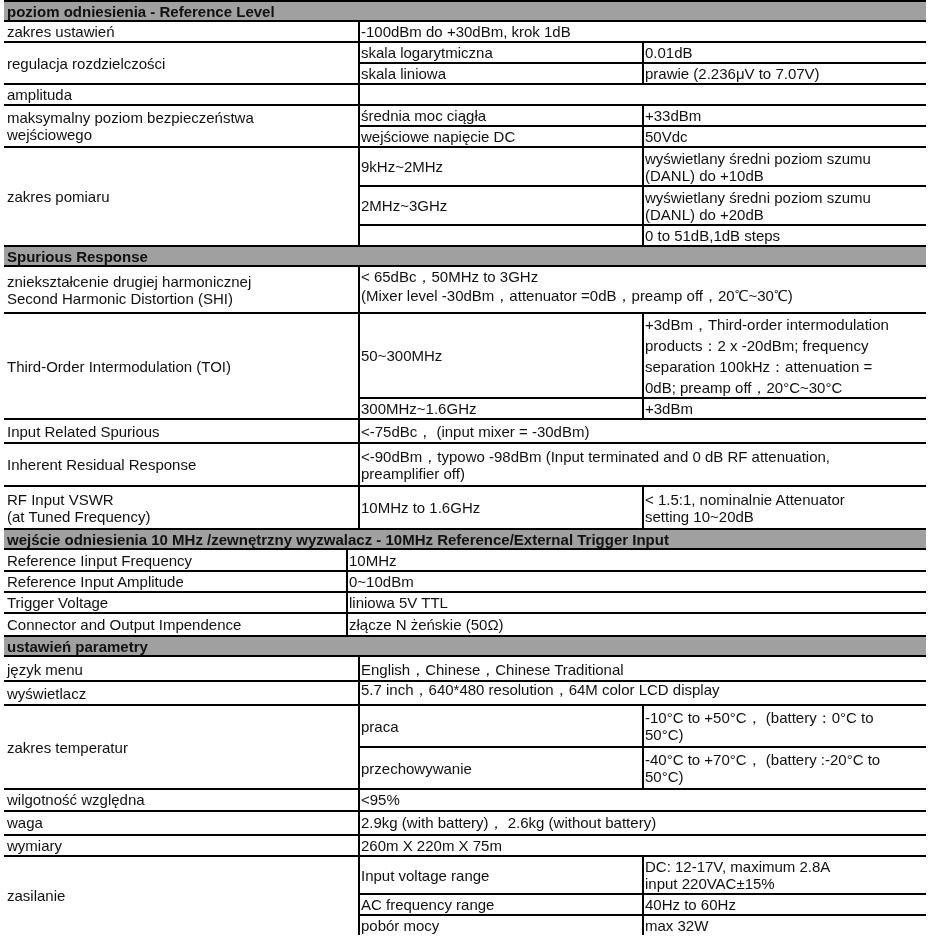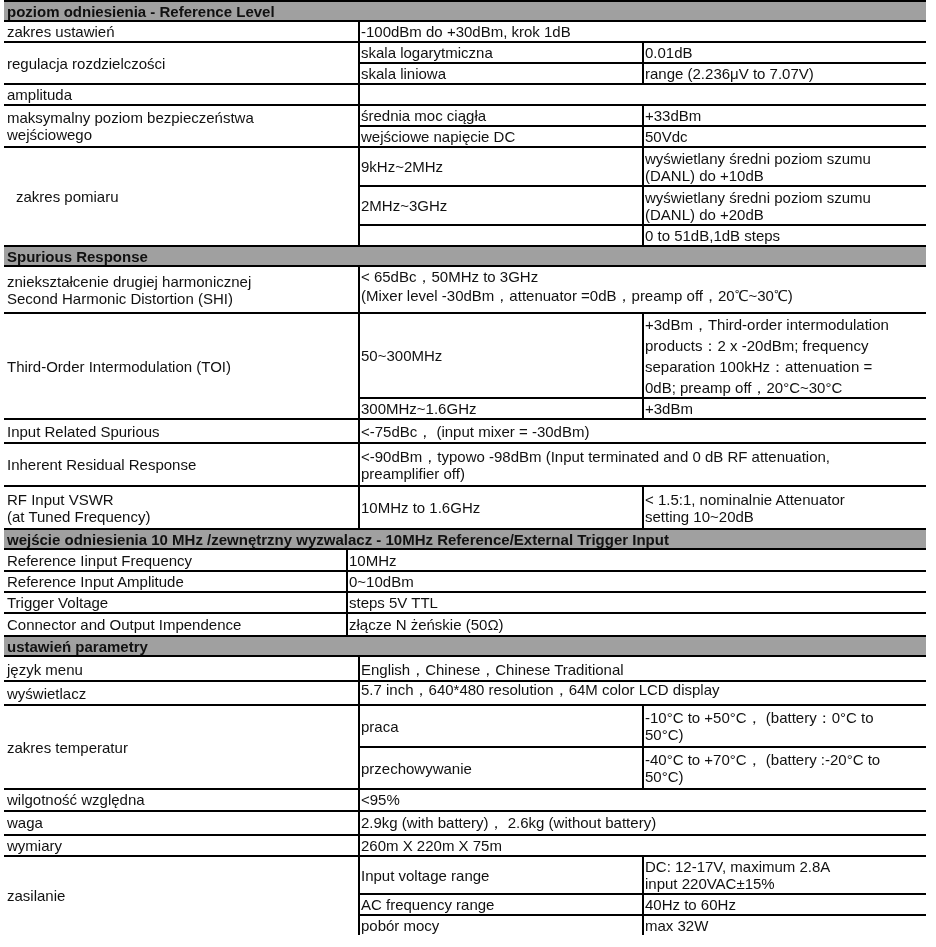--- a/index.html
+++ b/index.html
@@ -25,36 +25,36 @@
 
   <div class="cell t" style="left:0;top:21px;width:354px;height:21px;">zakres ustawień</div>
   <div class="cell t" style="left:354px;top:21px;width:568px;height:21px;">-100dBm do +30dBm, krok 1dB</div>
   <div class="hl" style="left:0;top:41px;width:922px;"></div>
 
   <div class="cell t" style="left:0;top:42px;width:354px;height:42px;">regulacja rozdzielczości</div>
   <div class="cell t" style="left:354px;top:42px;width:284px;height:21px;">skala logarytmiczna</div>
   <div class="cell t" style="left:638px;top:42px;width:284px;height:21px;">0.01dB</div>
   <div class="hl" style="left:354px;top:62px;width:568px;"></div>
   <div class="cell t" style="left:354px;top:63px;width:284px;height:21px;">skala liniowa</div>
-  <div class="cell t" style="left:638px;top:63px;width:284px;height:21px;">range (2.236μV to 7.07V)</div>
+  <div class="cell t" style="left:638px;top:63px;width:284px;height:21px;">prawie (2.236μV to 7.07V)</div>
   <div class="hl" style="left:0;top:83px;width:922px;"></div>
 
   <div class="cell t" style="left:0;top:84px;width:922px;height:21px;">amplituda</div>
   <div class="hl" style="left:0;top:104px;width:922px;"></div>
 
   <div class="cell t" style="left:0;top:105px;width:354px;height:42px;">maksymalny poziom bezpieczeństwa
 wejściowego</div>
   <div class="cell t" style="left:354px;top:105px;width:284px;height:21px;">średnia moc ciągła</div>
   <div class="cell t" style="left:638px;top:105px;width:284px;height:21px;">+33dBm</div>
   <div class="hl" style="left:354px;top:125px;width:568px;"></div>
   <div class="cell t" style="left:354px;top:126px;width:284px;height:21px;">wejściowe napięcie DC</div>
   <div class="cell t" style="left:638px;top:126px;width:284px;height:21px;">50Vdc</div>
   <div class="hl" style="left:0;top:146px;width:922px;"></div>
 
-  <div class="cell t" style="left:0;top:147px;width:354px;height:99px;margin-left:9px;">zakres pomiaru</div>
+  <div class="cell t" style="left:0;top:147px;width:354px;height:99px;">zakres pomiaru</div>
   <div class="cell t" style="left:354px;top:147px;width:284px;height:39px;">9kHz~2MHz</div>
   <div class="cell t" style="left:638px;top:147px;width:284px;height:39px;">wyświetlany średni poziom szumu
 (DANL) do +10dB</div>
   <div class="hl" style="left:354px;top:185px;width:568px;"></div>
   <div class="cell t" style="left:354px;top:186px;width:284px;height:39px;">2MHz~3GHz</div>
   <div class="cell t" style="left:638px;top:186px;width:284px;height:39px;">wyświetlany średni poziom szumu
 (DANL) do +20dB</div>
   <div class="hl" style="left:354px;top:224px;width:568px;"></div>
   <div class="cell t" style="left:354px;top:225px;width:284px;height:21px;margin-top:16px;">Input attenuator range</div>
   <div class="cell t" style="left:638px;top:225px;width:284px;height:21px;">0 to 51dB,1dB steps</div>
@@ -107,21 +107,21 @@
       <span>wejście odniesienia 10 MHz  /zewnętrzny wyzwalacz - 10MHz Reference/External Trigger Input</span>
     </div>
 
   <div class="cell t" style="left:0;top:550px;width:342px;height:20px;">Reference Iinput Frequency</div>
   <div class="cell t" style="left:342px;top:550px;width:580px;height:20px;">10MHz</div>
   <div class="hl" style="left:0;top:570px;width:922px;"></div>
   <div class="cell t" style="left:0;top:571px;width:342px;height:20px;">Reference Input Amplitude</div>
   <div class="cell t" style="left:342px;top:571px;width:580px;height:20px;text-align:right;">0~10dBm</div>
   <div class="hl" style="left:0;top:591px;width:922px;"></div>
   <div class="cell t" style="left:0;top:592px;width:342px;height:20px;">Trigger Voltage</div>
-  <div class="cell t" style="left:342px;top:592px;width:580px;height:20px;">steps 5V TTL</div>
+  <div class="cell t" style="left:342px;top:592px;width:580px;height:20px;">liniowa 5V TTL</div>
   <div class="hl" style="left:0;top:612px;width:922px;"></div>
   <div class="cell t" style="left:0;top:613px;width:342px;height:23px;">Connector and Output Impendence</div>
   <div class="cell t" style="left:342px;top:613px;width:580px;height:23px;">złącze N żeńskie (50Ω)</div>
   <div class="vl" style="left:342px;top:550px;height:86px;"></div>
 
   <div class="row hdr" style="top:635px;height:22px;">
       <span>ustawień parametry</span>
     </div>
 
   <div class="cell t" style="left:0;top:657px;width:354px;height:24px;">język menu</div>

